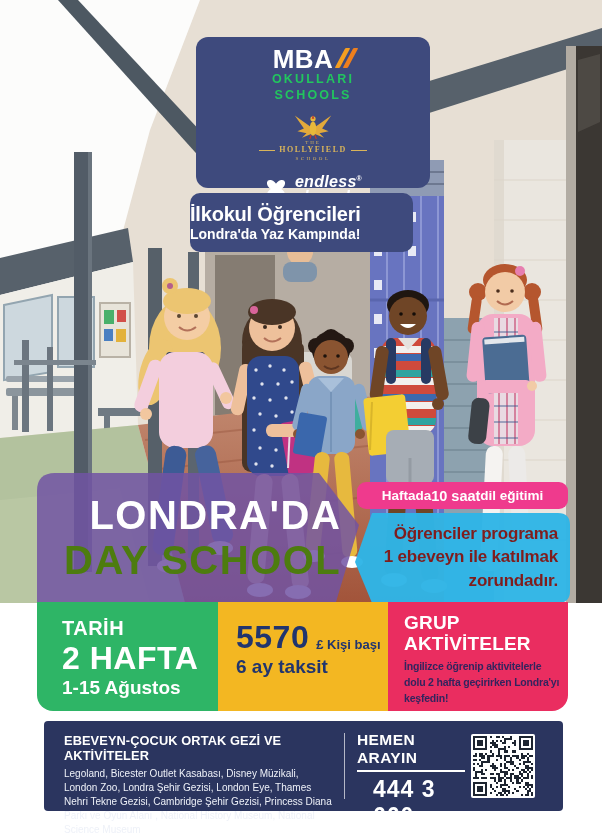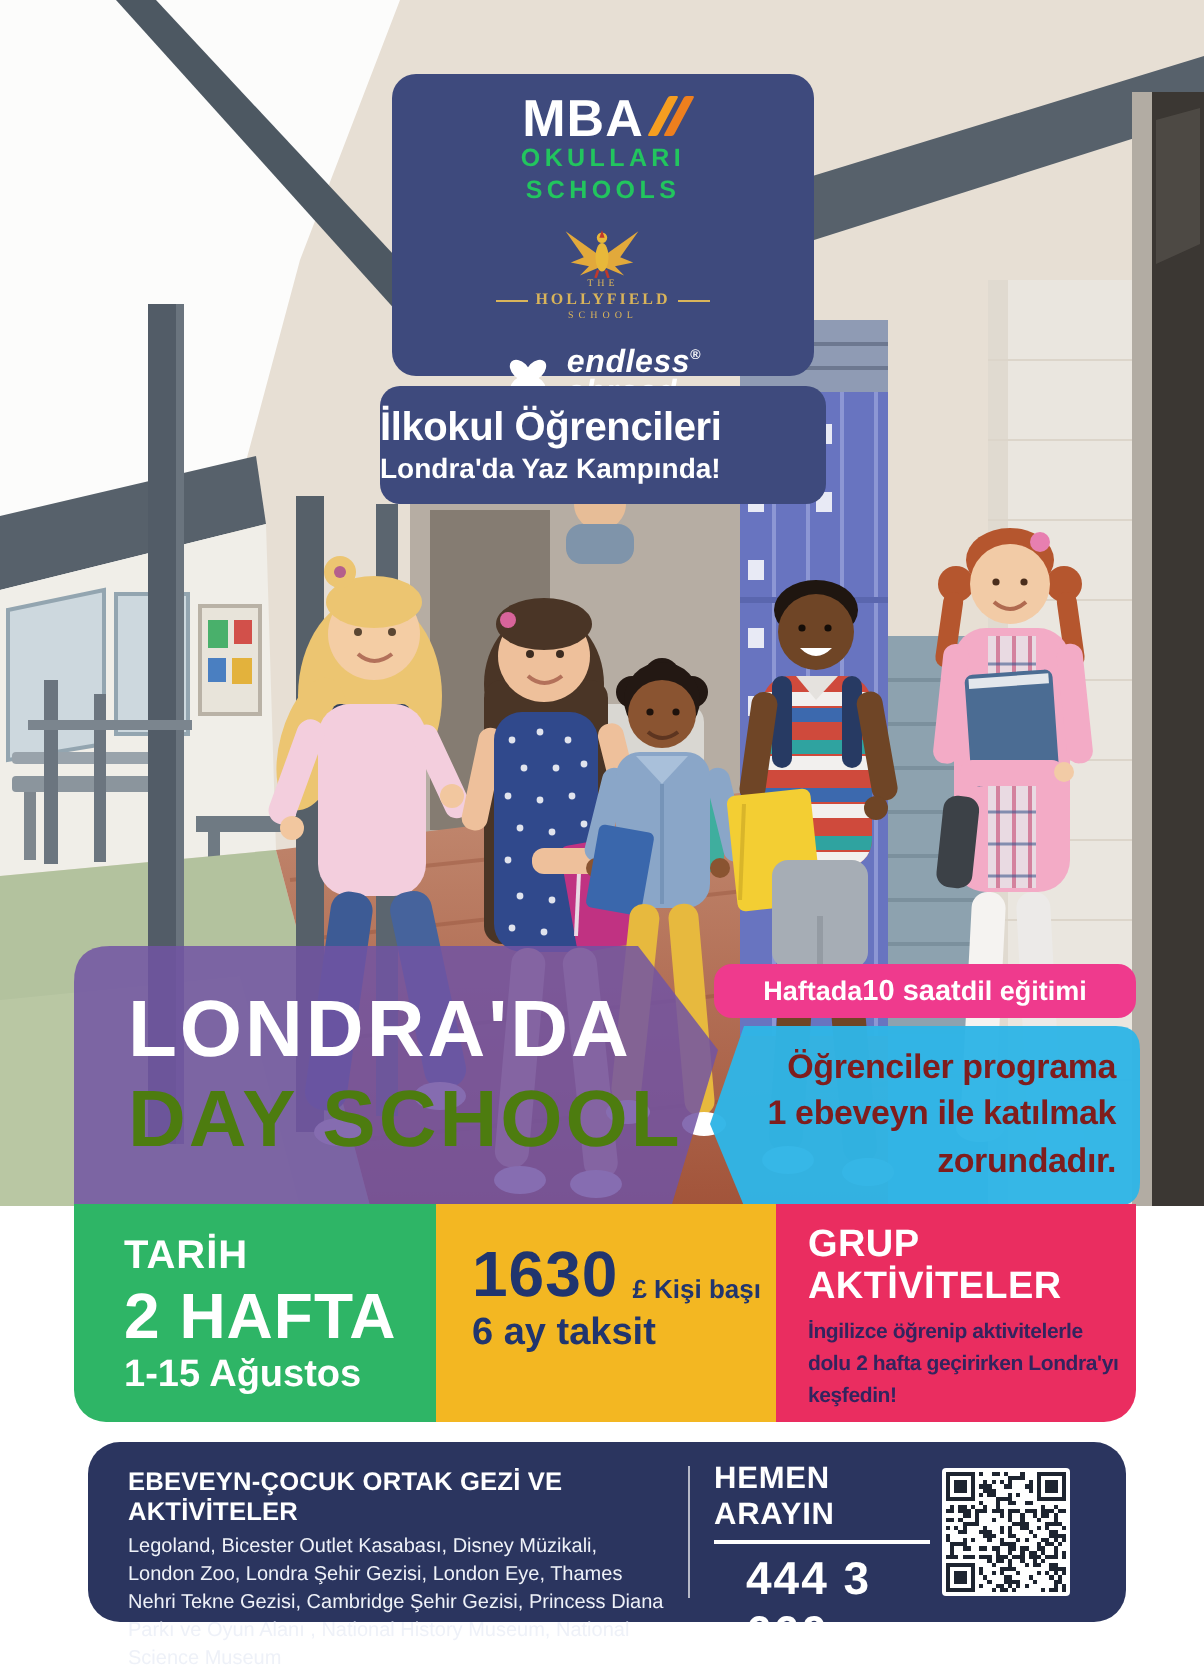--- a/index.html
+++ b/index.html
@@ -4,21 +4,21 @@
 <style>
   html,body{margin:0;padding:0;background:#ffffff;}
   .poster{position:relative;width:602px;height:838px;background:#ffffff;overflow:hidden;
           font-family:"Liberation Sans",sans-serif;}
   .abs{position:absolute;}
 
   
   .photo{position:absolute;left:0;top:0;width:602px;height:603px;z-index:0;}
 
   
-  .logo-card{left:196px;top:37px;width:211px;height:151px;background:#3e4a7d;border-radius:12px;
+  .logo-card{left:196px;top:37px;width:234px;height:151px;background:#3e4a7d;border-radius:12px;
              z-index:5;display:flex;flex-direction:column;align-items:center;padding-top:9px;box-sizing:border-box;}
   .mba-row{display:flex;align-items:flex-start;color:#fff;font-weight:bold;font-size:26px;letter-spacing:.5px;line-height:1;}
   .slashes{display:flex;margin-left:4px;margin-top:2px;}
   .slash{width:5px;height:20px;transform:skewX(-28deg);margin-left:3px;border-radius:1px;}
   .s1{background:#f59e20;} .s2{background:#ee7f1e;}
   .mba-sub{color:#22c55e;font-weight:bold;font-size:12.5px;letter-spacing:2.2px;line-height:1.25;}
   .divider{width:160px;height:1px;background:rgba(255,255,255,.75);margin:5px 0;}
   .crest{display:flex;flex-direction:column;align-items:center;line-height:1;}
   .crest-the{font-family:"Liberation Serif",serif;color:#d9b45a;font-size:5px;letter-spacing:2px;margin-top:1px;}
   .crest-name-row{display:flex;align-items:center;gap:4px;margin-top:1px;}
@@ -30,21 +30,21 @@
   .endless-reg{font-size:7px;vertical-align:super;font-style:normal;}
 
   
   .banner{left:190px;top:193px;width:223px;height:59px;background:#3e4a7d;border-radius:10px;z-index:5;
           display:flex;flex-direction:column;justify-content:center;color:#fff;}
   .banner-l1{font-size:20px;font-weight:bold;letter-spacing:-.2px;line-height:1.1;}
   .banner-l2{font-size:14px;font-weight:bold;margin-top:1px;}
 
   
   .headline-wrap{left:37px;top:473px;width:322px;height:129px;z-index:3;}
-  .headline-text{position:absolute;left:27px;top:20px;font-weight:bold;font-size:40px;letter-spacing:1.5px;line-height:1.13;}
+  .headline-text{position:absolute;left:27px;top:20px;font-weight:bold;font-size:40px;letter-spacing:1.5px;line-height:1.13;text-align:right;}
   .hl1{color:#ffffff;} .hl2{color:#4d7c0f;}
 
   
   .badge{left:357px;top:482px;width:211px;height:27px;background:#ef3a8d;border-radius:9px;z-index:4;
          display:flex;align-items:center;justify-content:center;color:#fff;font-size:13.5px;font-weight:600;}
   .badge b{font-weight:bold;font-size:14.5px;}
 
   
   .note-wrap{left:355px;top:513px;width:215px;height:90px;z-index:3;}
   .note-text{position:absolute;right:12px;top:9px;width:185px;text-align:right;color:#7f1d1d;
@@ -57,21 +57,21 @@
   .card-act{left:388px;width:180px;background:#ea2d60;border-radius:0 0 16px 0;padding:11px 8px 0 16px;}
   .c-title{font-size:20px;font-weight:bold;letter-spacing:.5px;}
   .c-big{font-size:32px;font-weight:bold;letter-spacing:.5px;line-height:1.15;}
   .c-sub{font-size:19px;font-weight:bold;}
   .price-row{display:flex;align-items:flex-end;line-height:1.05;margin-top:2px;}
   .price-unit{font-size:13px;font-weight:bold;margin:0 0 4px 7px;letter-spacing:0;}
   .act-title{font-size:19px;font-weight:bold;line-height:1.08;letter-spacing:.2px;}
   .act-body{margin-top:5px;font-size:10.5px;font-weight:bold;color:#33245e;line-height:1.5;letter-spacing:-.2px;width:158px;}
 
   
-  .footer{left:44px;top:721px;width:519px;height:90px;background:#2b355f;border-radius:16px;z-index:4;
+  .footer{left:44px;top:721px;width:519px;height:90px;background:#2b355f;border-radius:4px;z-index:4;
           display:flex;box-sizing:border-box;color:#fff;}
   .f-left{padding:12px 10px 0 20px;width:300px;box-sizing:border-box;}
   .f-title{font-size:12.8px;font-weight:bold;letter-spacing:.1px;}
   .f-list{margin-top:4px;font-size:10px;line-height:1.4;color:#eef1f8;}
   .f-div{width:1px;background:rgba(255,255,255,.65);margin:12px 0;}
   .f-right{padding:10px 4px 0 12px;width:124px;box-sizing:border-box;}
   .f-call{font-size:15.5px;font-weight:bold;letter-spacing:.4px;border-bottom:2px solid #fff;padding-bottom:3px;display:inline-block;}
   .f-phone{font-size:23px;font-weight:bold;letter-spacing:1px;margin-top:4px;margin-left:16px;}
   .f-url{font-size:9.3px;font-weight:bold;line-height:1.3;margin-top:3px;letter-spacing:-.1px;}
   .f-qr{margin:13px 10px 0 2px;width:64px;height:64px;background:#fff;border-radius:2px;padding:2px;box-sizing:border-box;}
@@ -446,21 +446,21 @@
   </div>
 
   <div class="abs card card-date">
     <div class="c-title">TARİH</div>
     <div class="c-big">2 HAFTA</div>
     <div class="c-sub">1-15 Ağustos</div>
   </div>
 
   <div class="abs card card-price">
     <div class="price-row">
-      <span class="c-big">1630</span>
+      <span class="c-big">5570</span>
       <span class="price-unit">£ Kişi başı</span>
     </div>
     <div class="c-sub">6 ay taksit</div>
   </div>
 
   <div class="abs card card-act">
     <div class="act-title">GRUP</div>
     <div class="act-title">AKTİVİTELER</div>
     <div class="act-body">İngilizce öğrenip aktivitelerle dolu 2 hafta geçirirken Londra'yı keşfedin!</div>
   </div>

